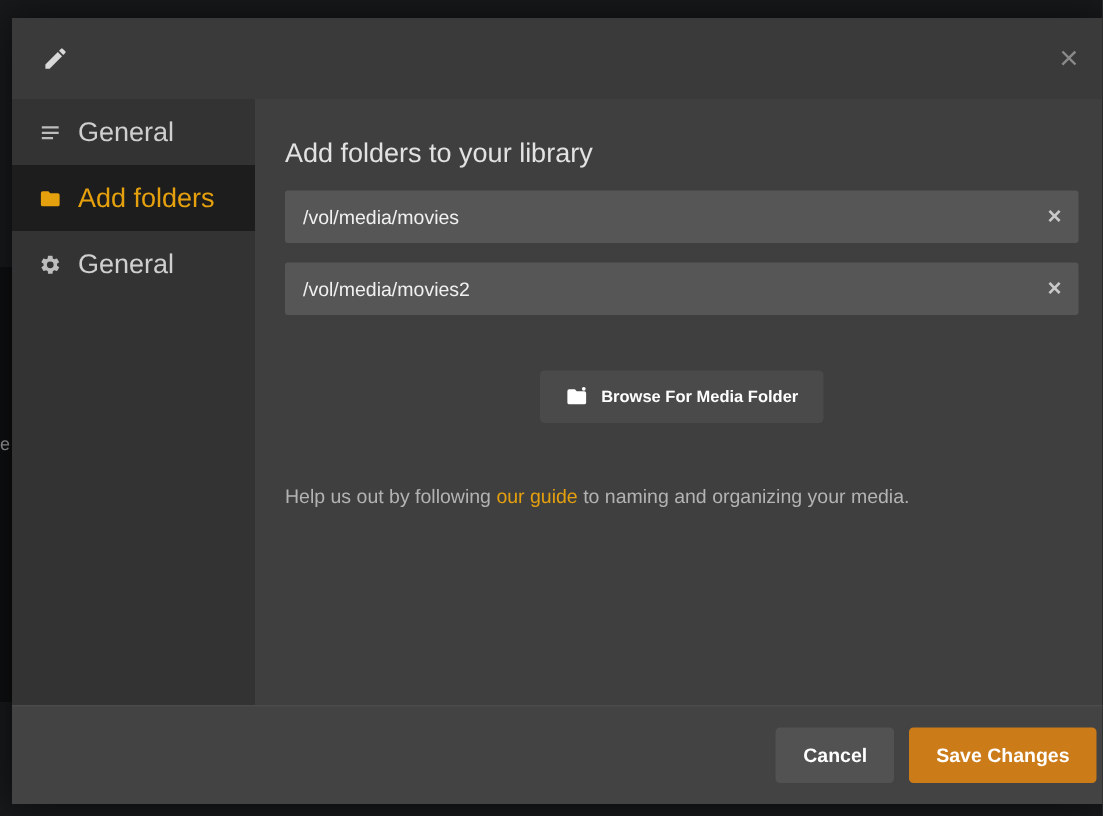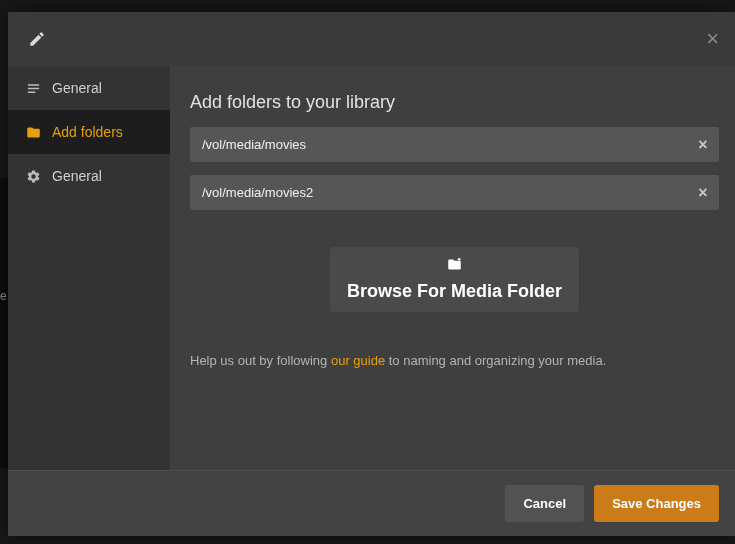--- a/index.html
+++ b/index.html
@@ -41,21 +41,21 @@
     cursor: pointer; font-family: "Liberation Sans", sans-serif;
   }
 
   .modal-body { flex: 1 1 auto; display: flex; min-height: 0; }
 
   
   .sidebar { width: 162px; flex: 0 0 162px; background: #333333; padding-top: 0; }
   .side-item {
     height: 44px; display: flex; align-items: center;
     padding: 0 12px 0 18px; cursor: pointer;
-    color: #cfcfcf; font-size: 14px;
+    color: #cfcfcf; font-size: 18px;
   }
   .side-item .side-icon { width: 15px; height: 15px; margin-right: 11px; flex: 0 0 15px; color: #bdbdbd; }
   .side-item .side-icon svg { width: 100%; height: 100%; display: block; }
   .side-item.active { background: #1d1d1d; color: #e5a00d; }
   .side-item.active .side-icon { color: #e5a00d; }
 
   
   .content { flex: 1 1 auto; padding: 26px 16px 0 20px; }
   .section-label { font-size: 18px; color: #e2e2e2; margin-bottom: 14px; }
   .input-row { position: relative; margin-bottom: 13px; }
@@ -71,37 +71,36 @@
     position: absolute; right: 0; top: 0; height: 35px; width: 32px;
     background: none; border: none; color: #c9c9c9;
     font-size: 16px; font-weight: 700; cursor: pointer;
     font-family: "Liberation Sans", sans-serif;
   }
 
   .browse-btn {
     display: flex; align-items: center; gap: 9px;
     margin: 37px auto 0;
     background: #4a4a4a; border: none; border-radius: 3px;
-    color: #ffffff; font-size: 18px; font-weight: 700;
+    color: #ffffff; font-size: 11px; font-weight: 700;
     padding: 10px 17px; cursor: pointer;
     font-family: "Liberation Sans", sans-serif;
-    flex-direction: column;
   }
   .browse-btn .btn-icon { width: 15px; height: 15px; color: #fff; }
   .browse-btn .btn-icon svg { width: 100%; height: 100%; display: block; }
 
   .help-text { margin-top: 41px; font-size: 13px; color: #b3b3b3; }
   .help-text a { color: #e5a00d; text-decoration: none; cursor: pointer; }
 
   
   .modal-footer {
     flex: 0 0 66px; height: 66px;
     background: #434343; border-top: 1px solid #4b4b4b;
     display: flex; align-items: center; justify-content: flex-end;
-    padding: 0 16px; gap: 10px;
+    padding: 0 4px; gap: 10px;
   }
   .btn {
     border: none; border-radius: 3px;
     font-size: 13px; font-weight: 700; color: #ffffff;
     padding: 11px 18px; cursor: pointer;
     font-family: "Liberation Sans", sans-serif;
   }
   .btn-cancel { background: #525252; }
   .btn-save { background: #cc7b19; text-align: center; }
 </style>

